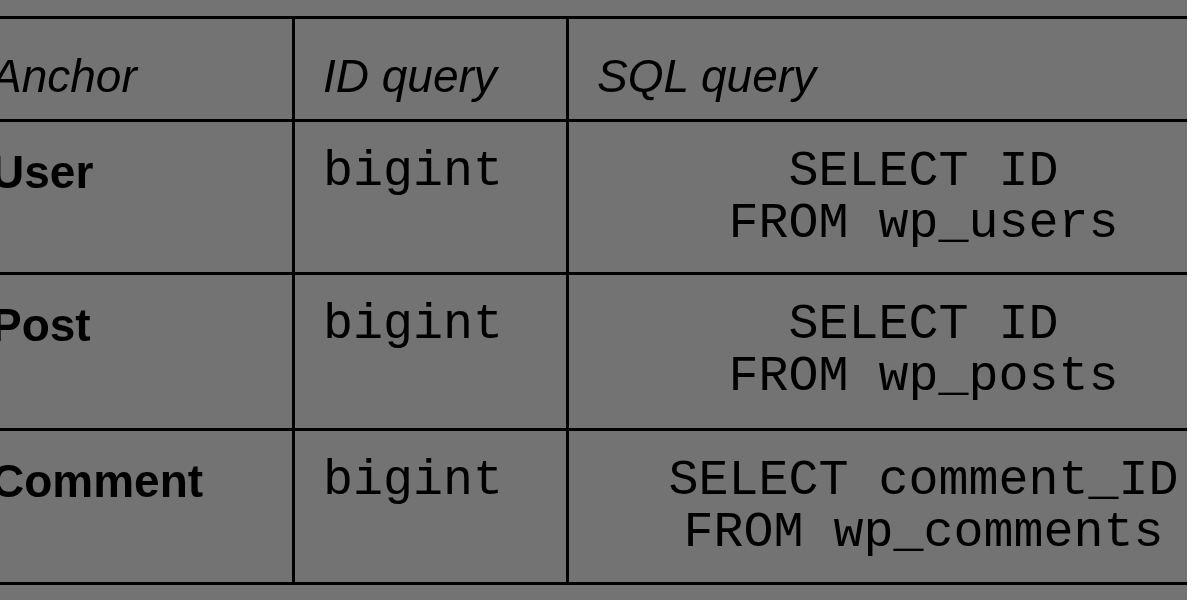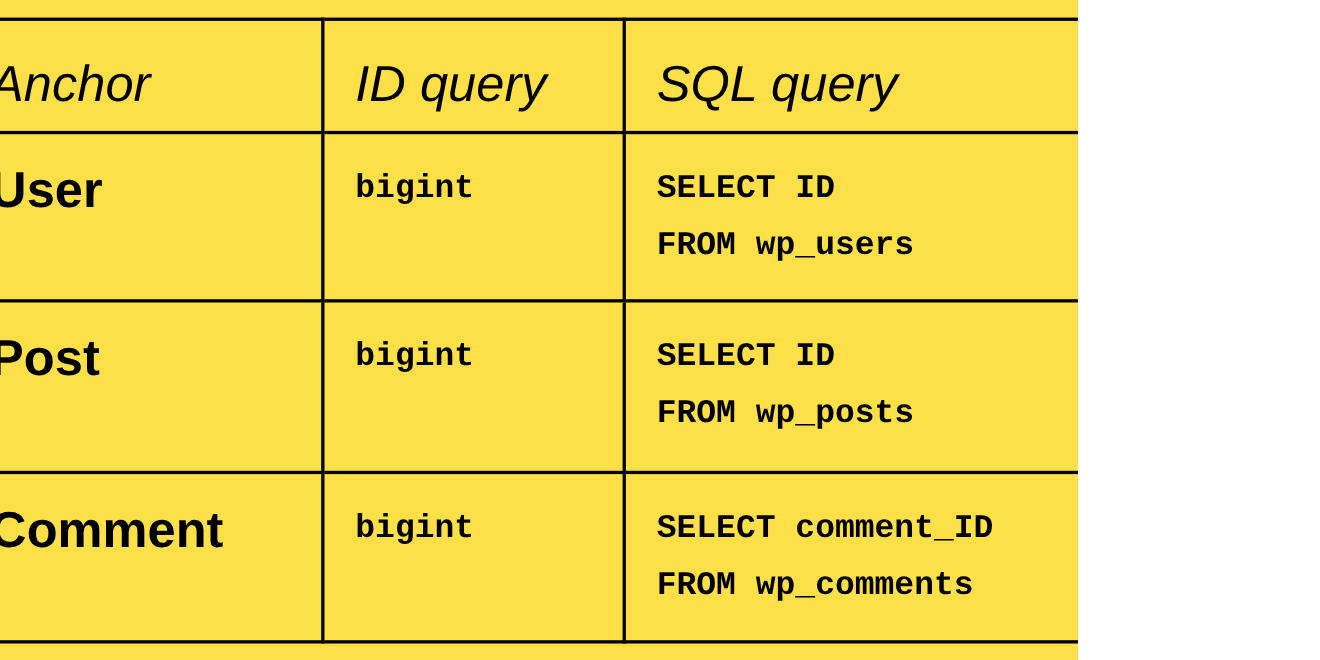--- a/index.html
+++ b/index.html
@@ -2,23 +2,23 @@
 <html><head>
 <meta charset="utf-8">
 <style>
   html, body {
     margin: 0;
     padding: 0;
     background: #ffffff;
   }
   .figure {
     position: relative;
-    width: 980px;
+    width: 1187px;
     height: 600px;
-    background: #fde047;
+    background: #737373;
     overflow: hidden;
   }
   
   table.anchor-table {
     position: absolute;
     left: -40px;
     top: 16px;
     width: 1300px;
     border-collapse: collapse;
     table-layout: fixed;
@@ -56,25 +56,26 @@
 
   .row-label {
     font-family: "Liberation Sans", sans-serif;
     font-weight: 700;
     font-size: 46px;
     line-height: 52px;
     white-space: nowrap;
   }
   .mono {
     font-family: "Liberation Mono", monospace;
-    font-weight: 700;
-    font-size: 30px;
+    font-weight: 400;
+    font-size: 50px;
     line-height: 52px;
     white-space: nowrap;
     letter-spacing: 0;
+    text-align: center;
   }
   .sql-line { display: block; }
 </style>
 </head>
 <body>
 
 <div class="figure">
   <table class="anchor-table">
     <colgroup>
       <col class="c-anchor">

